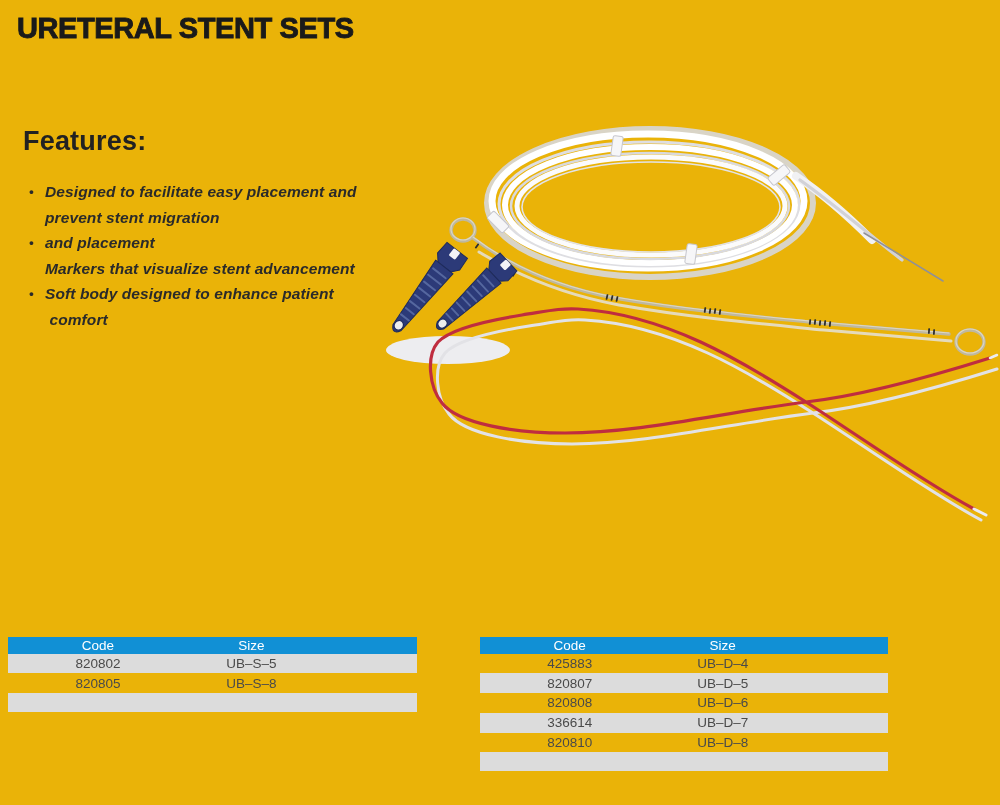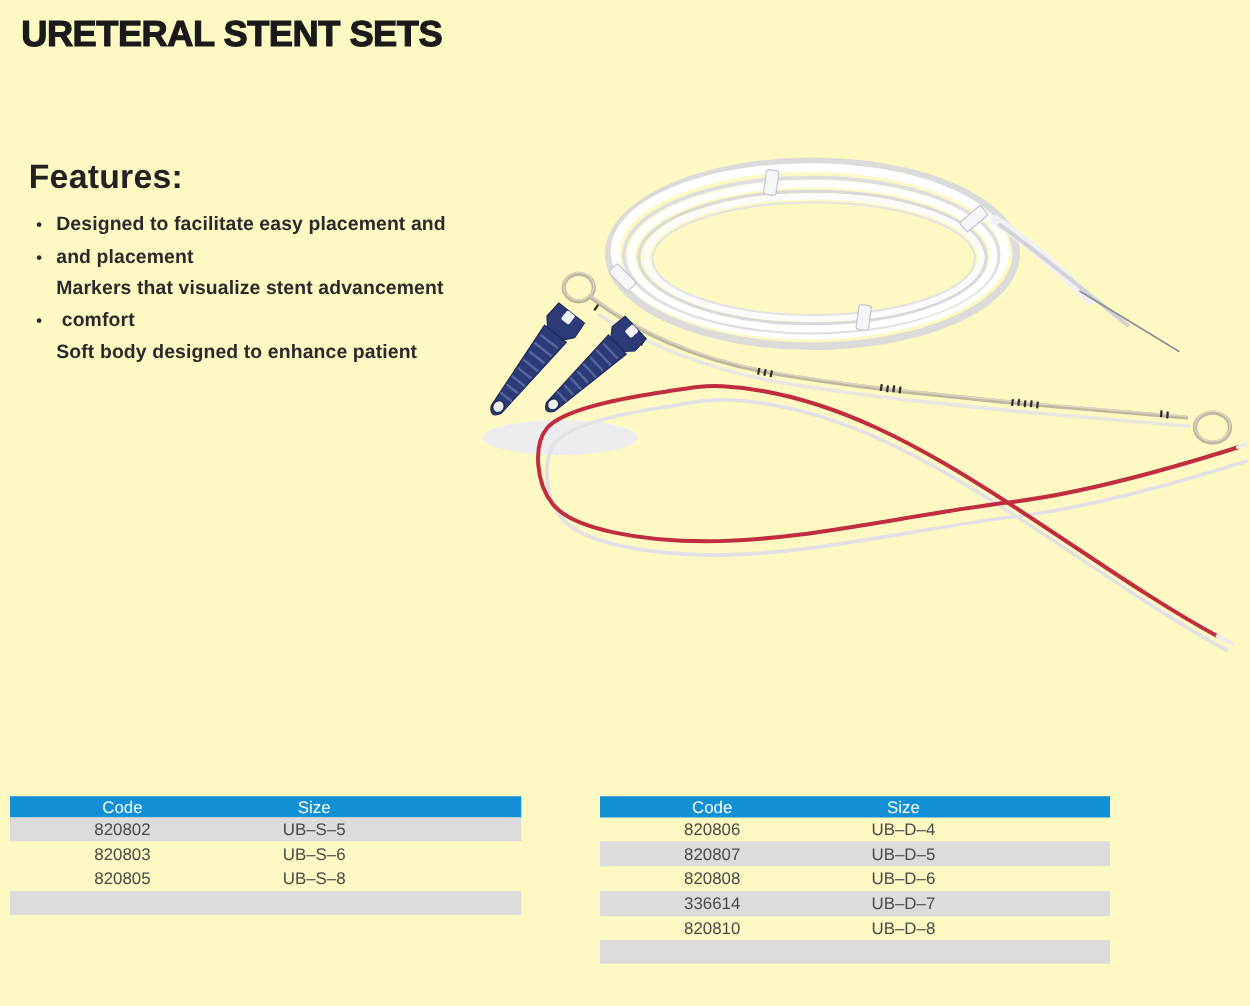--- a/index.html
+++ b/index.html
@@ -6,41 +6,42 @@
     --header-blue:#1190d5;
     --row-gray:#dcdcdc;
     --stent-red:#bf2d3f;
     --clamp-blue:#2c3a78;
     --text-dark:#1a1a1a;
     --table-text:#4a4a4a;
   }
   *{box-sizing:border-box;margin:0;padding:0;}
   html,body{background:#fff;}
   body{font-family:"Liberation Sans",sans-serif;}
-  .page{position:relative;width:1000px;height:805px;background:#fef9c3;overflow:hidden;}
+  .page{position:relative;width:1000px;height:805px;background:#eab308;overflow:hidden;}
 
   
   .title{
     position:absolute;left:17px;top:12px;
     font-size:29px;font-weight:700;letter-spacing:-0.4px;
     color:var(--text-dark);
     -webkit-text-stroke:0.9px var(--text-dark);
   }
 
   
   .features{position:absolute;left:23px;top:126px;width:370px;color:#2b2b2b;}
   .features-heading{
     font-size:27px;font-weight:700;letter-spacing:0.2px;color:#222;
-    margin-bottom:10px;
+    margin-bottom:22px;
   }
   .features-list{list-style:none;}
   .features-list li{
     position:relative;padding-left:22px;
     font-size:15.5px;font-weight:700;line-height:25.5px;color:#2a2a2a;
     letter-spacing:0.1px;
+    font-style:italic;
   }
   .features-list li::before{
     content:"•";position:absolute;left:6px;top:0;
     font-size:13px;line-height:25.5px;color:#2a2a2a;
   }
   .fline{white-space:pre;}
 
   
   .product-figure{position:absolute;left:380px;top:95px;width:620px;height:470px;}
 
@@ -68,28 +69,29 @@
 
 <div class="page">
 
   <h1 class="title">URETERAL STENT SETS</h1>
 
   <div class="features">
     <div class="features-heading">Features:</div>
     <ul class="features-list">
         <li>
           <div class="fline">Designed to facilitate easy placement and</div>
+          <div class="fline">prevent stent migration</div>
         </li>
         <li>
           <div class="fline">and placement</div>
           <div class="fline">Markers that visualize stent advancement</div>
         </li>
         <li>
+          <div class="fline">Soft body designed to enhance patient</div>
           <div class="fline"> comfort</div>
-          <div class="fline">Soft body designed to enhance patient</div>
         </li>
       </ul>
   </div>
 
   <svg class="product-figure" viewBox="380 95 620 470" xmlns="http://www.w3.org/2000/svg">
 
     <ellipse cx="448" cy="350" rx="62" ry="14" fill="#ededf0"></ellipse>
 
     <g fill="none" stroke-linecap="round">
       <ellipse cx="650" cy="203" rx="163" ry="74" stroke="#d7d7db" stroke-width="6" opacity="0.9"></ellipse>
@@ -180,43 +182,38 @@
         <div class="tcell c0">Code</div>
         <div class="tcell c1">Size</div>
         <div class="tcell c2"></div>
       </div>
       <div class="trow striped">
         <div class="tcell c0">820802</div>
         <div class="tcell c1">UB–S–5</div>
         <div class="tcell c2"></div>
       </div>
       <div class="trow">
-        <div class="tcell c0">820803</div>
-        <div class="tcell c1">UB–S–6</div>
-        <div class="tcell c2"></div>
-      </div>
-      <div class="trow">
         <div class="tcell c0">820805</div>
         <div class="tcell c1">UB–S–8</div>
         <div class="tcell c2"></div>
       </div>
       <div class="trow striped empty">
         <div class="tcell c0"></div>
         <div class="tcell c1"></div>
         <div class="tcell c2"></div>
       </div>
     </div>
   <div class="ptable ptable-right">
       <div class="trow thead">
         <div class="tcell c0">Code</div>
         <div class="tcell c1">Size</div>
         <div class="tcell c2"></div>
       </div>
       <div class="trow">
-        <div class="tcell c0">820806</div>
+        <div class="tcell c0">425883</div>
         <div class="tcell c1">UB–D–4</div>
         <div class="tcell c2"></div>
       </div>
       <div class="trow striped">
         <div class="tcell c0">820807</div>
         <div class="tcell c1">UB–D–5</div>
         <div class="tcell c2"></div>
       </div>
       <div class="trow">
         <div class="tcell c0">820808</div>

